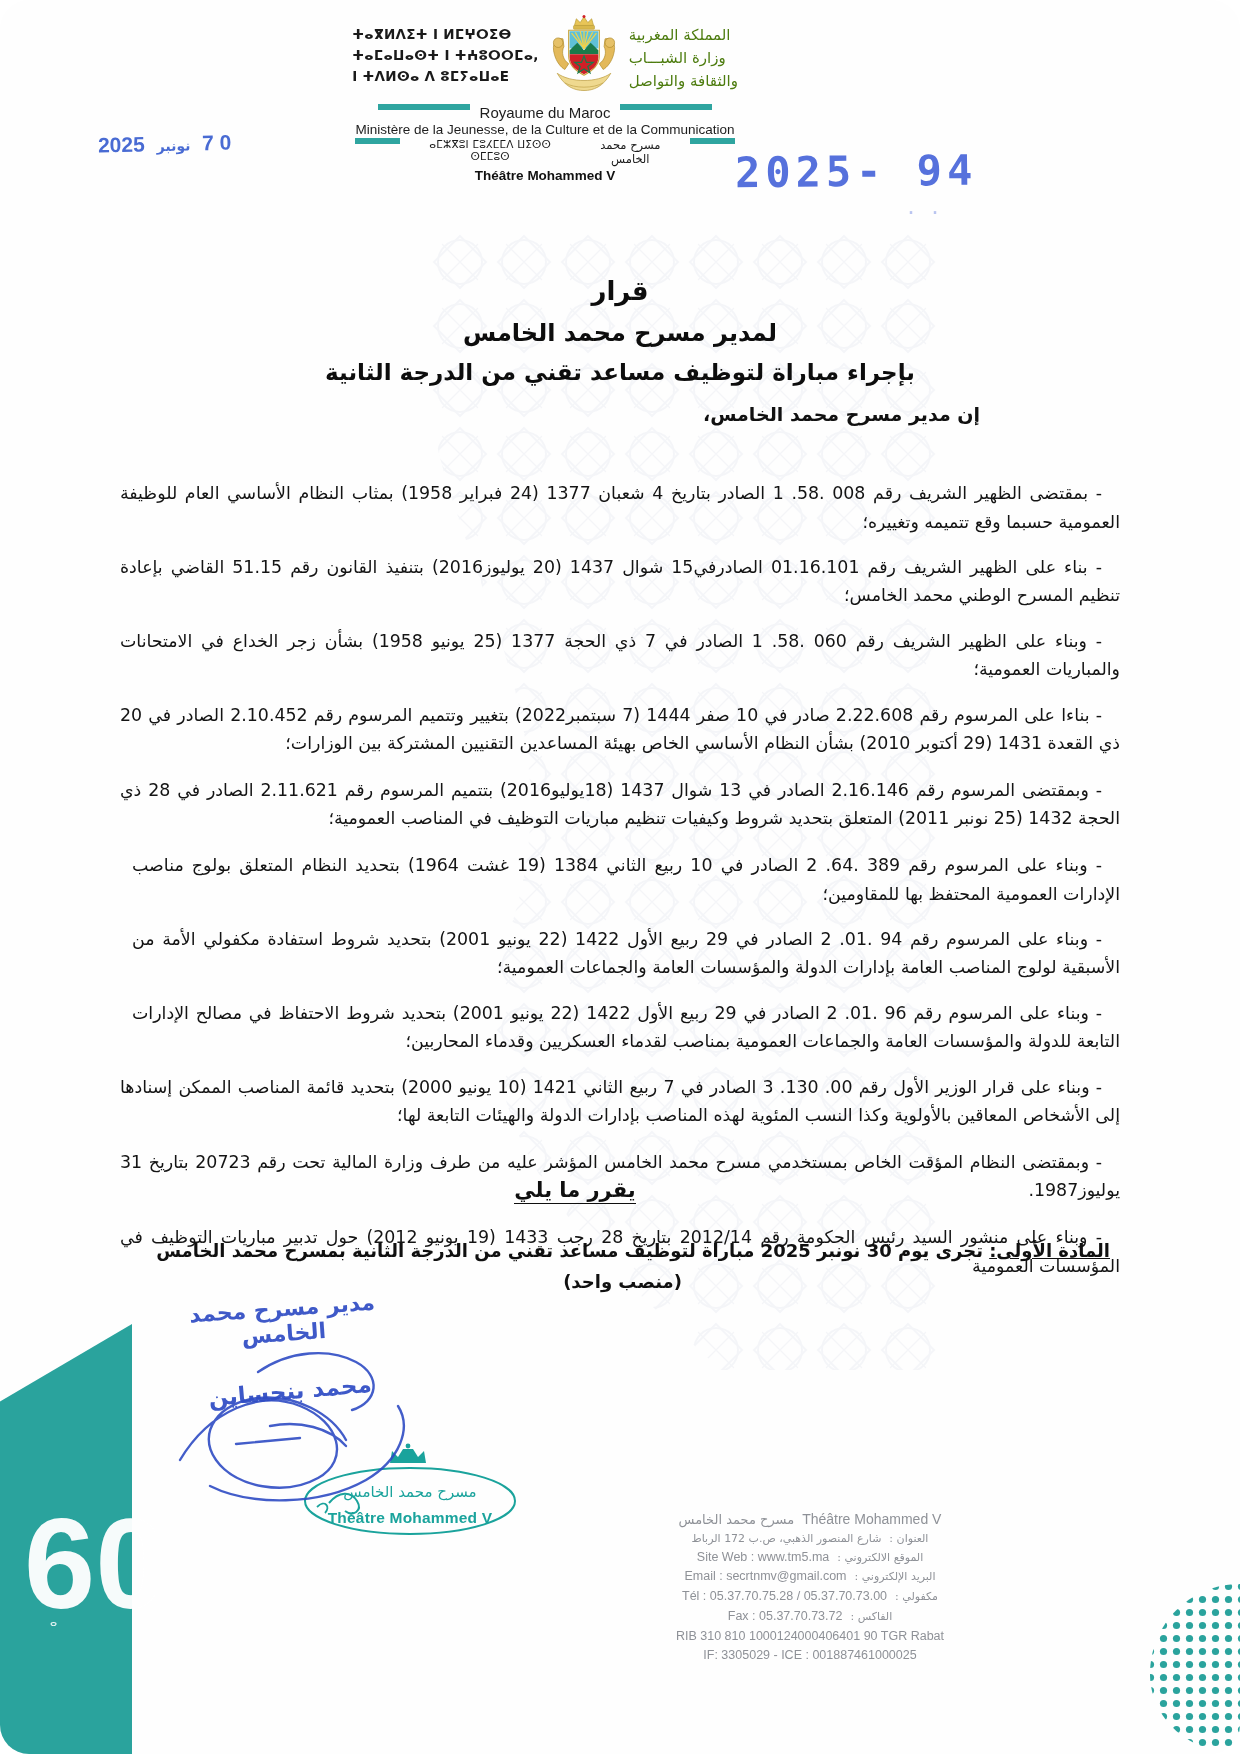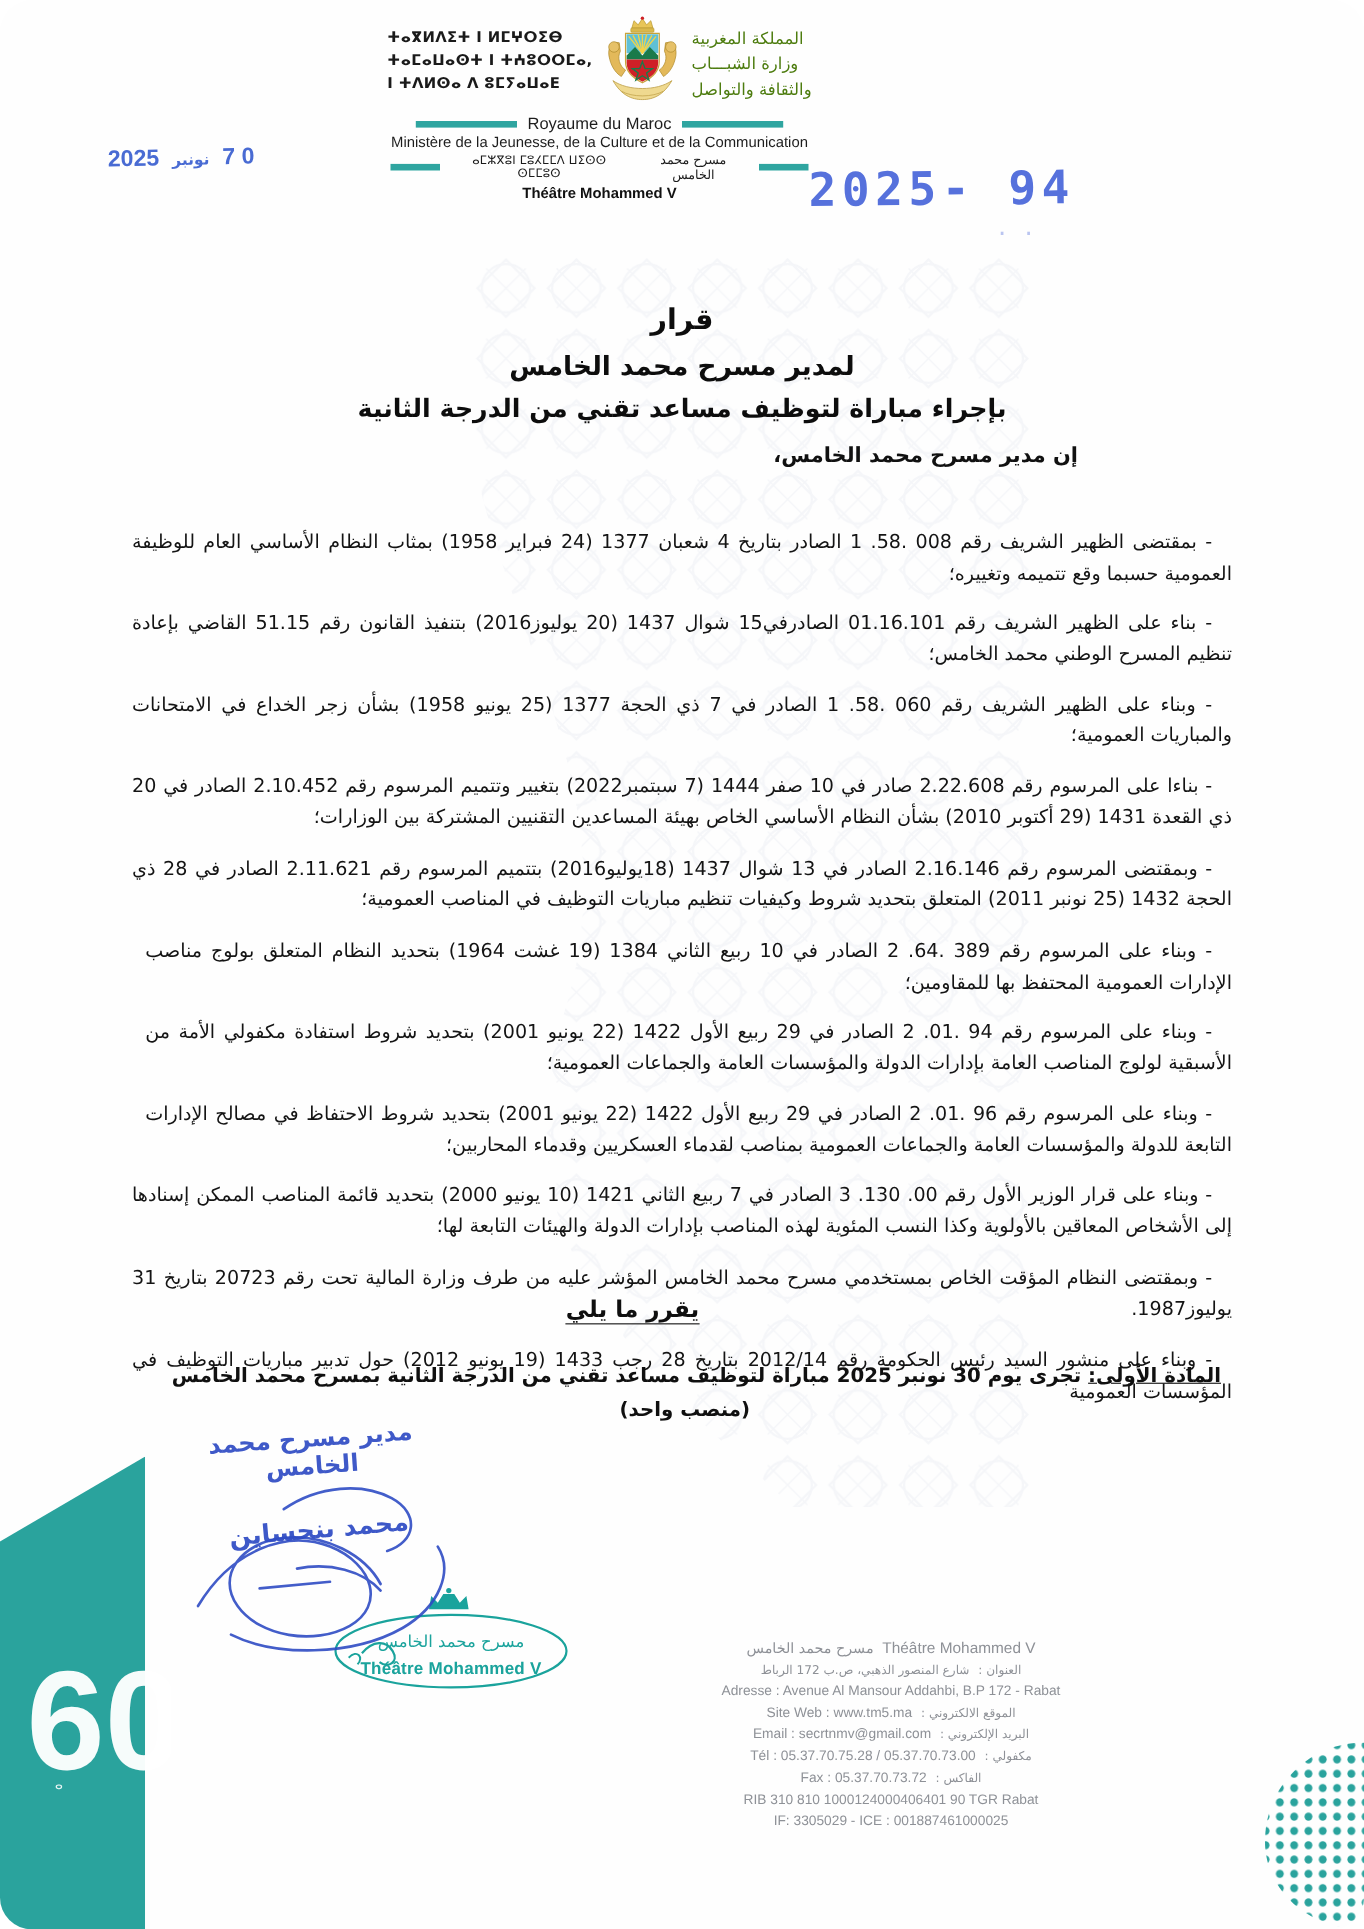--- a/index.html
+++ b/index.html
@@ -87,21 +87,21 @@
     height: 88px;
     flex: 0 0 78px;
   }
 
   .hdr-fr-line {
     margin-top: 2px;
     font-family: "Liberation Sans", sans-serif;
     font-size: 15px;
     color: #1d1d1d;
     display: flex;
-    align-items: center;
+    align-items: flex-start;
     justify-content: center;
     gap: 10px;
   }
   .hdr-fr-line.sub {
     font-size: 13.5px;
     margin-top: 1px;
   }
   .teal-bar {
     display: inline-block;
     height: 6px;
@@ -593,23 +593,20 @@
   <div class="footer-contact">
     <div class="fc-row fc-title">
       <span class="fc-ar">مسرح محمد الخامس</span>
       <span class="fc-lat">Théâtre Mohammed V</span>
     </div>
     <div class="fc-row">
       <span class="fc-ar">شارع المنصور الذهبي، ص.ب 172 الرباط</span>
       <span class="fc-ar">العنوان :</span>
     </div>
     <div class="fc-row">
-      <span class="fc-lat">Adresse : Avenue Al Mansour Addahbi, B.P 172 - Rabat</span>
-    </div>
-    <div class="fc-row">
       <span class="fc-lat">Site Web : www.tm5.ma</span>
       <span class="fc-ar">الموقع الالكتروني :</span>
     </div>
     <div class="fc-row">
       <span class="fc-lat">Email :  secrtnmv@gmail.com</span>
       <span class="fc-ar">البريد الإلكتروني :</span>
     </div>
     <div class="fc-row">
       <span class="fc-lat">Tél : 05.37.70.75.28 / 05.37.70.73.00</span>
       <span class="fc-ar">مكفولي :</span>

